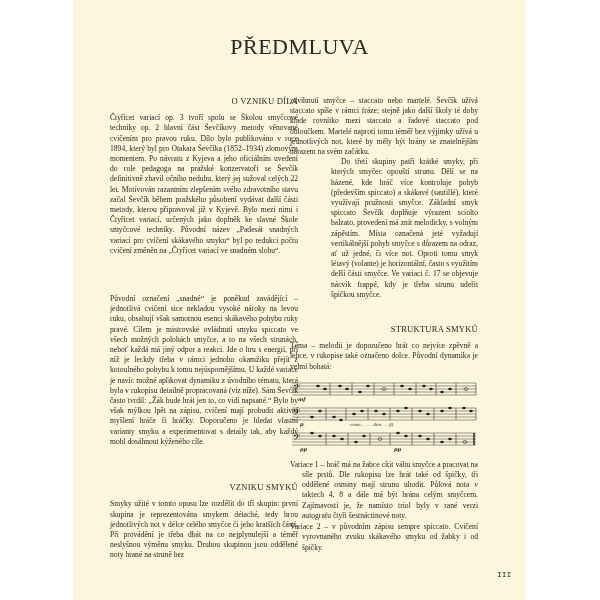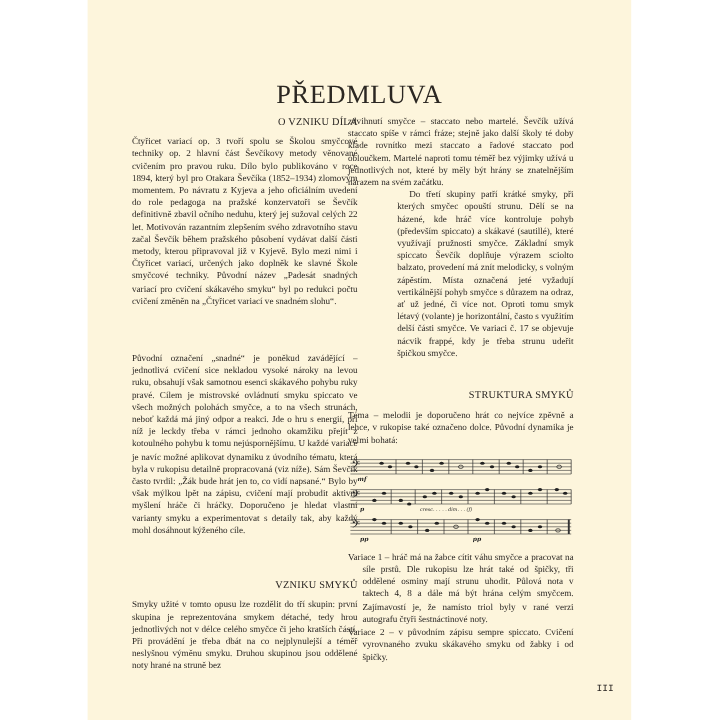--- a/index.html
+++ b/index.html
@@ -1,18 +1,18 @@
 <!DOCTYPE html>
 <html><head>
 <meta charset="utf-8">
 <style>
   html, body { margin:0; padding:0; background:#ffffff; }
   body { width:600px; height:600px; position:relative; overflow:hidden; font-family:"DejaVu Serif", serif; color:#2a2623; }
   .page { position:absolute; left:73px; top:0; width:453px; height:600px; background:#fdf5dc; }
-  .title { position:absolute; left:0; right:0; top:66px; text-align:center; font-family:"Liberation Serif", serif; font-size:22px; letter-spacing:0.5px; color:#2b2722; }
+  .title { position:absolute; left:0; right:0; top:34px; text-align:center; font-family:"Liberation Serif", serif; font-size:22px; letter-spacing:0.5px; color:#2b2722; }
   .col { position:absolute; width:188px; font-family:"Liberation Serif", serif; font-size:7.6px; line-height:10.2px; text-align:justify; }
   .col.left { left:37px; top:96px; }
   .col.right { left:217px; top:96px; }
   .h { text-align:right; font-size:8.6px; letter-spacing:0.2px; margin:0 0 7px 0; }
   .p { margin:0; hyphens:auto; }
   .p.indent { text-indent:10px;margin-left:41px; }
   .gap1 { height:38px; }
   .gap2 { height:35px; }
   .gap3 { height:24px; }
   .staves { margin:8px 0 8px 0; }

